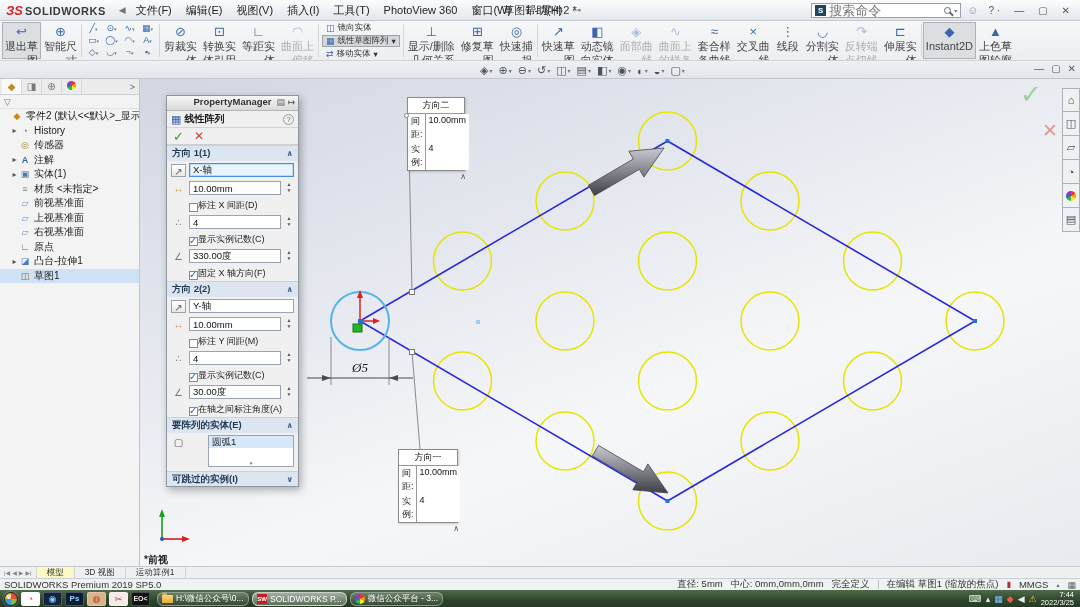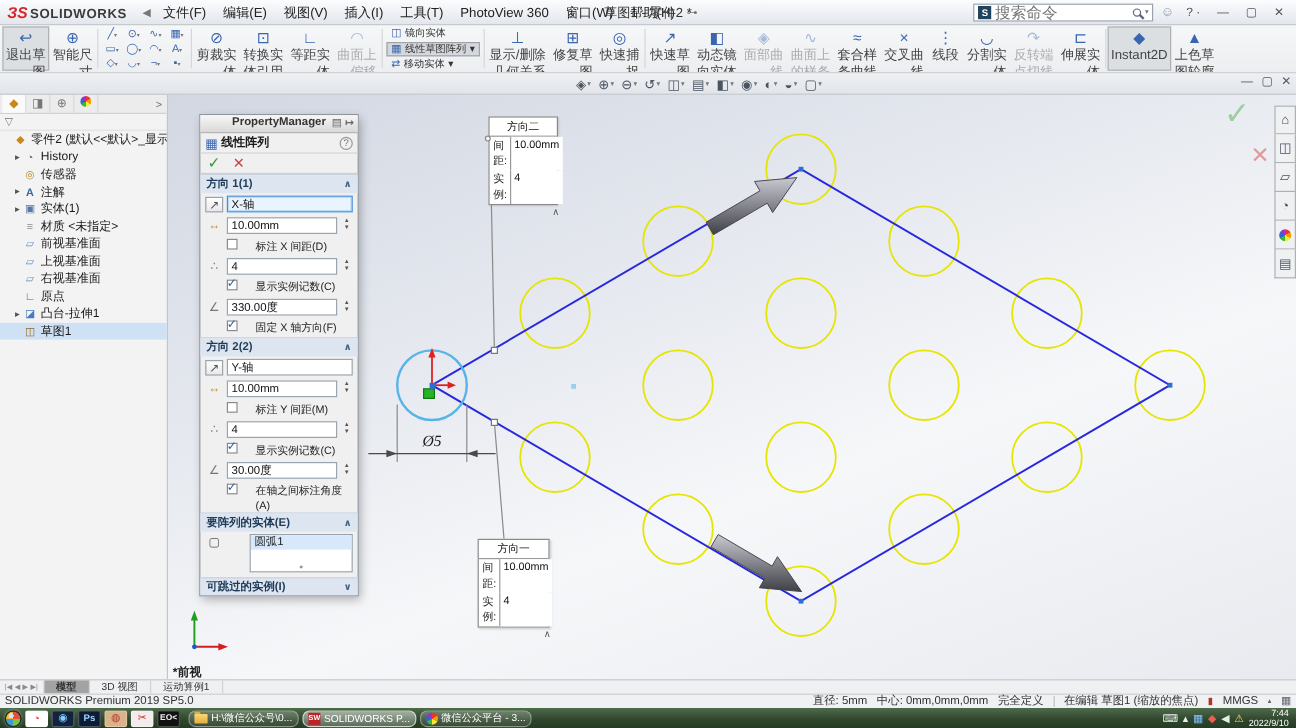--- a/index.html
+++ b/index.html
@@ -104,34 +104,34 @@
 .pm-sec{border-top:1px solid #c9d2de}
 .pm-sec-h{height:15px;background:#dde5f0;display:flex;align-items:center;padding:0 5px;color:#1f3b57;font-weight:bold;font-size:9.5px}
 .pm-sec-h .sc{margin-left:auto;color:#44618a;font-size:8px}
 .pm-row{display:flex;align-items:center;padding:2px 4px;gap:3px}
 .pm-ic{width:15px;height:13px;text-align:center;font-size:10px;line-height:13px;color:#7a5fb0;flex:0 0 15px}
 .pm-ic.btn{border:1px solid #9aa4ae;background:linear-gradient(#fff,#e8e8e8);color:#555}
 .pm-field{flex:1;height:14px;background:#fff;border:1px solid #9aa4ae;padding:0 3px;display:flex;align-items:center;font-size:9.5px;color:#111;overflow:hidden}
 .pm-field.hl{border-color:#4d90d9;background:#e9f4fd;box-shadow:inset 0 0 0 1px #bcdcf5}
 .pm-spin{width:10px;display:flex;flex-direction:column;justify-content:center;line-height:5px}
 .pm-spin span{font-size:5px;color:#555;text-align:center;height:6px}
-.pm-chk{display:flex;align-items:flex-start;gap:15px;padding:1.5px 4px 1.5px 22px;font-size:9px;color:#222}
+.pm-chk{display:flex;align-items:flex-end;gap:0;padding:1.5px 4px 1.5px 22px;font-size:9px;color:#222}
 .chk{width:9px;height:9px;border:1px solid #8a8a8a;background:#fff;position:relative;flex:0 0 9px}
 .chk.on::after{content:"✓";position:absolute;left:-1px;top:-3px;font-size:10px;color:#2a5fb0;font-weight:bold}
 #pm-entities-box{margin:2px 4px 4px 22px;background:#fff;border:1px solid #9aa4ae;height:32px;overflow:hidden;position:relative}
 #pm-entities-box .ent{padding:0 3px;height:12px;line-height:12px;font-size:9.5px;background:#d7e8fb}
 #pm-entities-box .rsz{position:absolute;bottom:0;left:50%;color:#999;font-size:6px;transform:translateX(-50%)}
 .pm-bottom-h{height:15px;background:#dde5f0;display:flex;align-items:center;padding:0 5px;color:#1f3b57;font-weight:bold;font-size:9.5px;border-top:1px solid #c9d2de}
 .pm-bottom-h .sc{margin-left:auto;color:#44618a;font-size:8px}
 
 
 #modeltabs{position:absolute;left:0;top:566px;width:1080px;height:12px;background:#eef0f2;border-top:1px solid #c6c9cd;display:flex;align-items:stretch;z-index:15;font-size:8.5px}
 #modeltabs .nav{display:flex;align-items:center;gap:2px;color:#888;font-size:6px;padding:0 4px;border-right:1px solid #d5d8db}
 .mtab{padding:0 10px;display:flex;align-items:center;color:#333;border-right:1px solid #d0d3d6}
-.mtab.active{background:#a3a3a3;font-weight:bold}
+.mtab.active{background:#fef9c3;font-weight:normal}
 
 
 #statusbar{position:absolute;left:0;top:578px;width:1080px;height:12px;background:#f0f1f2;border-top:1px solid #cdd0d3;display:flex;align-items:center;font-size:9.5px;color:#333;padding:0 4px;z-index:15}
 #statusbar .right{margin-left:auto;display:flex;align-items:center;gap:8px}
 #statusbar .sep{width:1px;height:9px;background:#c0c3c6}
 #statusbar .swatch{color:#b03030;font-size:8px}
 #statusbar .grid-ico{color:#667;font-size:9px}
 
 
 #taskbar{position:absolute;left:0;top:590px;width:1080px;height:17px;background:linear-gradient(#4e6b4a,#2e452c 60%,#253a24);display:flex;align-items:center;gap:3px;padding:0 4px;z-index:50}
@@ -705,18 +705,18 @@
       </span>
   <span id="tray">
     <span class="tico">⌨</span>
     <span class="tico">▴</span>
     <span class="tico" style="color:#7fc0ff">▦</span>
     <span class="tico" style="color:#e86050">◆</span>
     <span class="tico">◀</span>
     <span class="tico" style="color:#f0d060">⚠</span>
     <span id="clock">
       <div>7:44</div>
-      <div>2022/9/10</div>
+      <div>2022/3/25</div>
     </span>
   </span>
 </div>
 
 </div>
 
 </body></html>

